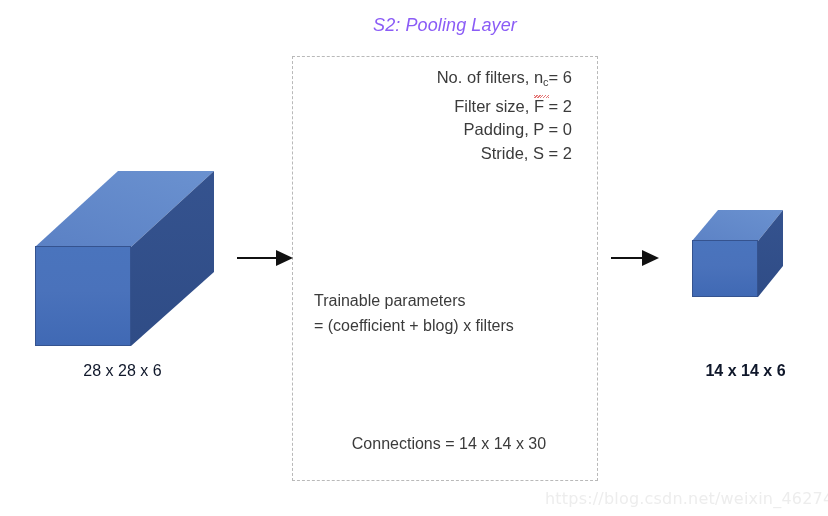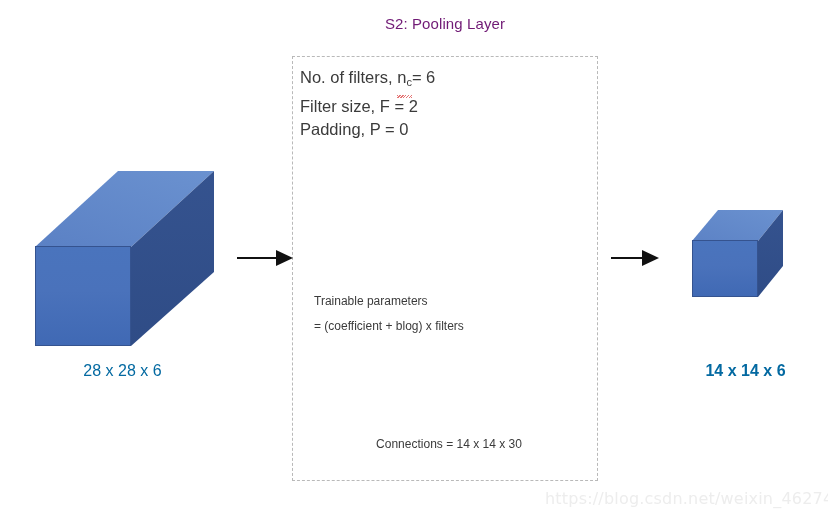--- a/index.html
+++ b/index.html
@@ -16,44 +16,46 @@
     color: #3b3b3b;
   }
 
   
   #layer-title {
     position: absolute;
     left: 292px;
     top: 15px;
     width: 306px;
     text-align: center;
-    font-size: 15px;
-    color: #701a75;
+    font-size: 18px;
+    color: #8b5cf6;
     letter-spacing: .1px;
     white-space: nowrap;
+    font-style: italic;
   }
 
   
   #layer-box {
     position: absolute;
     left: 292px;
     top: 56px;
     width: 306px;
     height: 425px;
     border: 1px dashed #b9b9b9;
     box-sizing: border-box;
     background: transparent;
   }
 
   
   #hyperparams {
     position: absolute;
     left: 300px;
     top: 66px;
     width: 272px;
+    text-align: right;
   }
   #hyperparams .param-line {
     font-size: 16.5px;
     line-height: 23.5px;
     color: #3b3b3b;
     white-space: nowrap;
   }
   .sub {
     font-size: 11px;
     vertical-align: -3px;
@@ -78,21 +80,21 @@
   
   #trainable-block {
     position: absolute;
     left: 314px;
     top: 289px;
     width: 270px;
     text-align: left;
   }
   #trainable-block .calc-line,
   #connections-block .calc-line {
-    font-size: 12px;
+    font-size: 16px;
     line-height: 24.5px;
     color: #3b3b3b;
     white-space: nowrap;
   }
 
   #connections-block {
     position: absolute;
     left: 314px;
     top: 432px;
     width: 270px;
@@ -143,21 +145,21 @@
   #cuboid-output .face-side {
     left: 0; top: 0; width: 96px; height: 92px;
     clip-path: polygon(70px 33px, 95px 2px, 95px 58px, 70px 89px);
     border: 0;
   }
 
   
   .dim-label {
     position: absolute;
     font-size: 16px;
-    color: #0369a1;
+    color: #0f172a;
     white-space: nowrap;
     text-align: center;
   }
   #label-input  { left: 25px;  top: 362px; width: 195px; }
   #label-output { left: 668px; top: 362px; width: 155px; font-weight: bold; }
 
   
   .arrow { position: absolute; }
   #arrow-left  { left: 236px; top: 247px; width: 58px; height: 22px; }
   #arrow-right { left: 610px; top: 247px; width: 50px; height: 22px; }
@@ -181,20 +183,21 @@
 <div id="layer-title">S2: Pooling Layer</div>
 
 <div id="layer-box"></div>
 
 <div id="hyperparams">
   <div class="param-line">
     <span>No. of filters, </span><span class="misspelled"><span>n</span><span class="sub">c</span></span><span>= 6</span>
   </div>
   <div class="param-line">Filter size, F = 2</div>
   <div class="param-line">Padding, P = 0</div>
+  <div class="param-line">Stride, S = 2</div>
 </div>
 
 <div id="trainable-block">
   <div class="calc-line">Trainable parameters</div>
   <div class="calc-line">= (coefficient + blog) x filters</div>
 </div>
 
 <div id="connections-block">
   <div class="calc-line">Connections = 14 x 14 x 30</div>
 </div>

